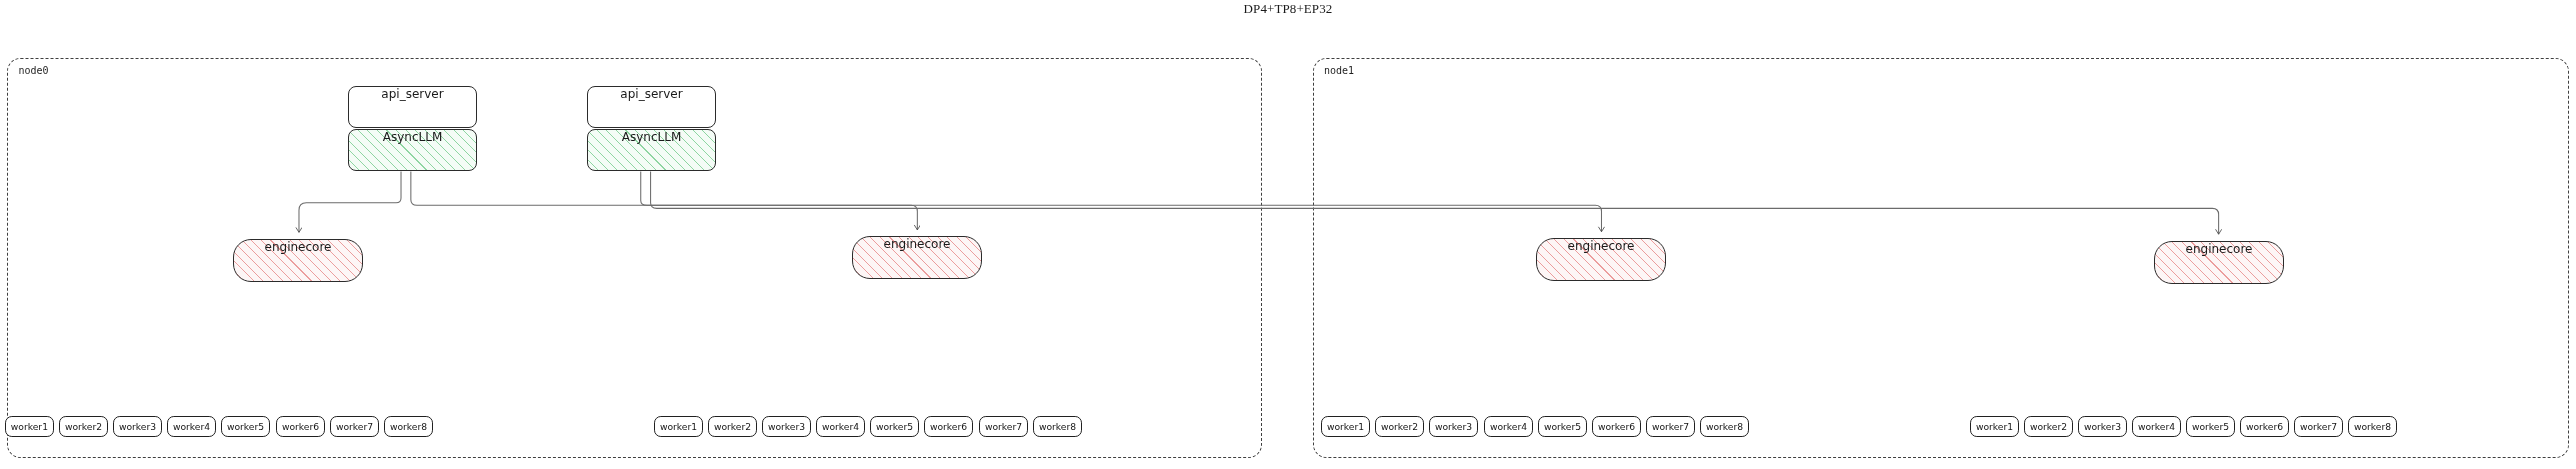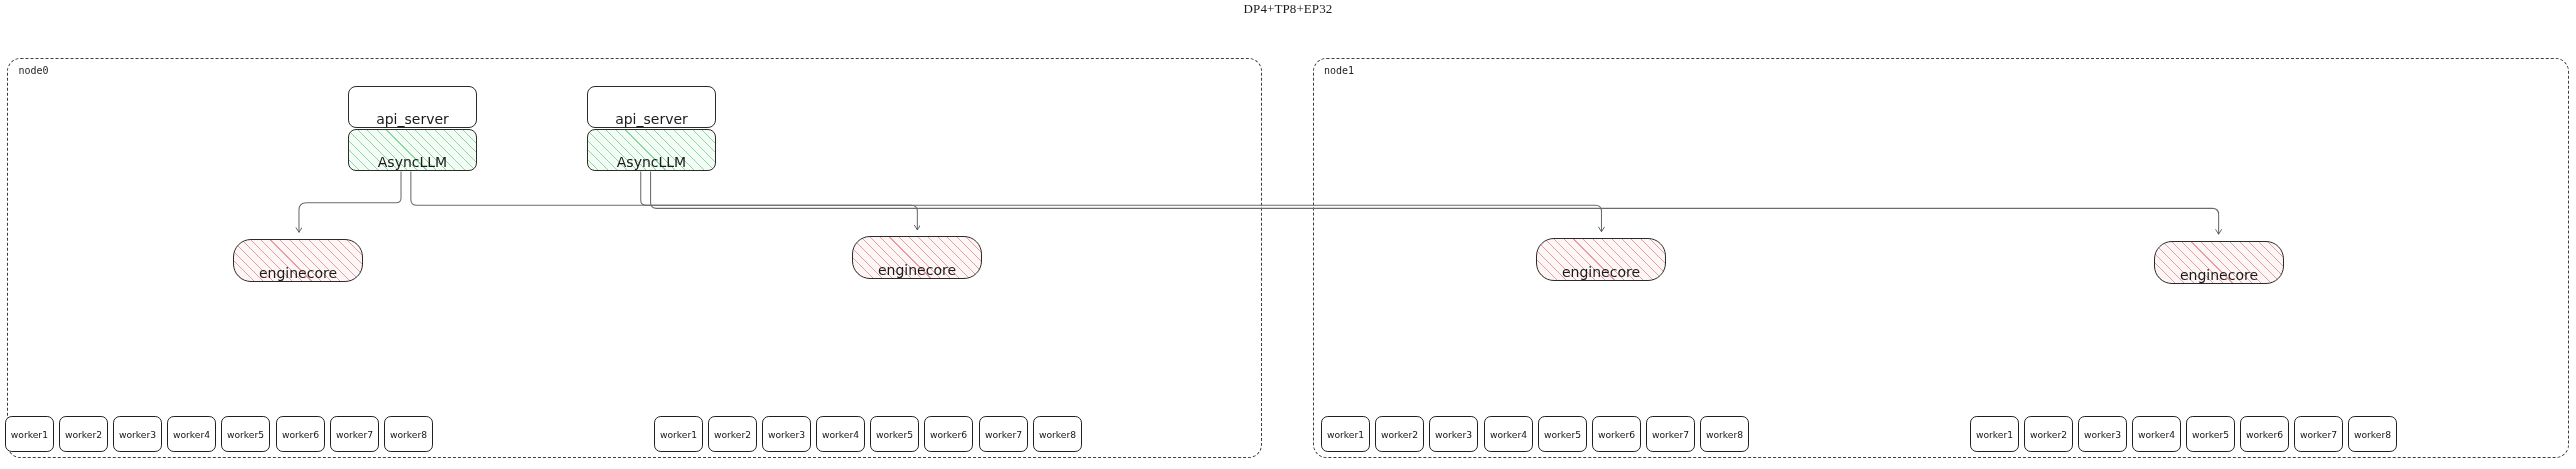--- a/index.html
+++ b/index.html
@@ -36,23 +36,23 @@
     font-family: "DejaVu Sans Mono", monospace;
     white-space: nowrap;
   }
 
   .nbox {
     position: absolute;
     box-sizing: border-box;
     border: 1.5px solid #2b2b2b;
     border-radius: 8px;
     display: flex;
-    align-items: flex-end;
+    align-items: flex-start;
     justify-content: center;
-    font-size: 14px;
+    font-size: 12px;
     color: #1a1a1a;
     background: #ffffff;
     white-space: nowrap;
   }
   .nbox.plain { background:#ffffff; }
 
   .nbox.hatch-green {
     background-color: #f4fcf6;
     background-image: repeating-linear-gradient(
       45deg,
@@ -77,21 +77,21 @@
     box-sizing: border-box;
     border: 1.4px solid #202020;
     border-radius: 6.8px;
     background: #ffffff;
     display: flex;
     align-items: center;
     justify-content: center;
     font-size: 9.2px;
     color: #151515;
     white-space: nowrap;
-    height: 36px;
+    height: 21px;
   }
 
   svg.edges {
     position: absolute;
     left: 0; top: 0;
     width: 2576px; height: 469px;
     pointer-events: none;
   }
 </style>
 </head>

